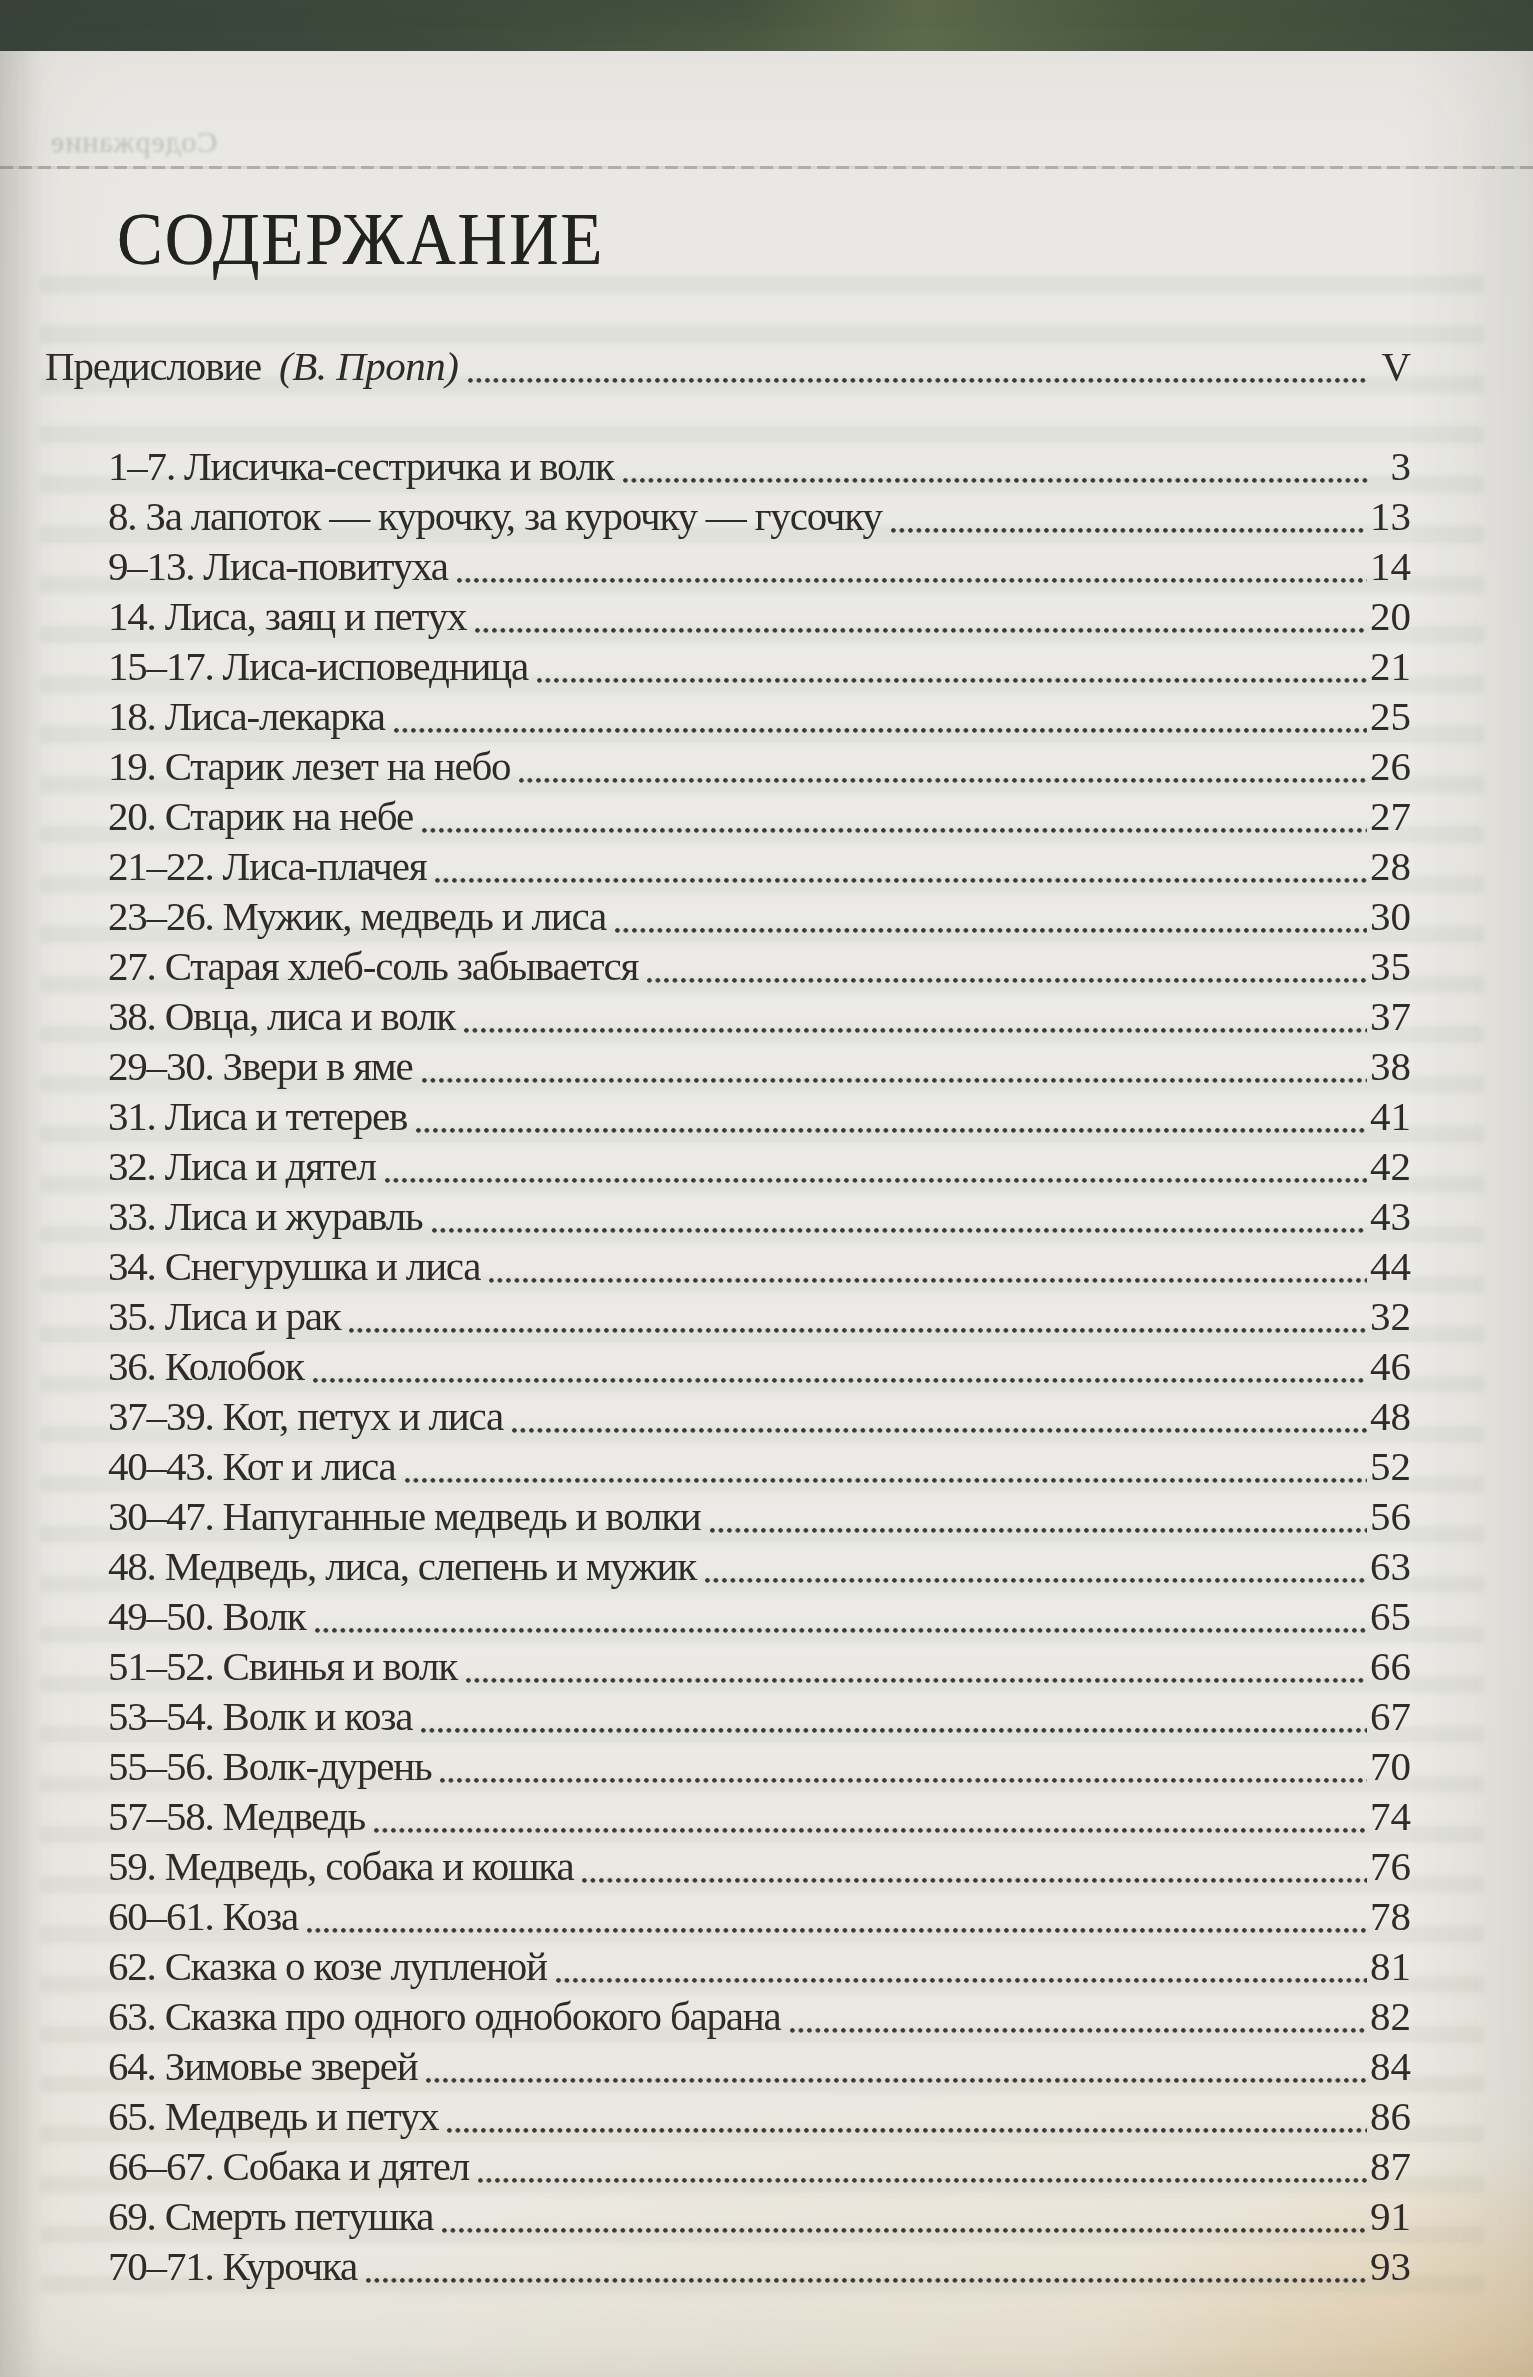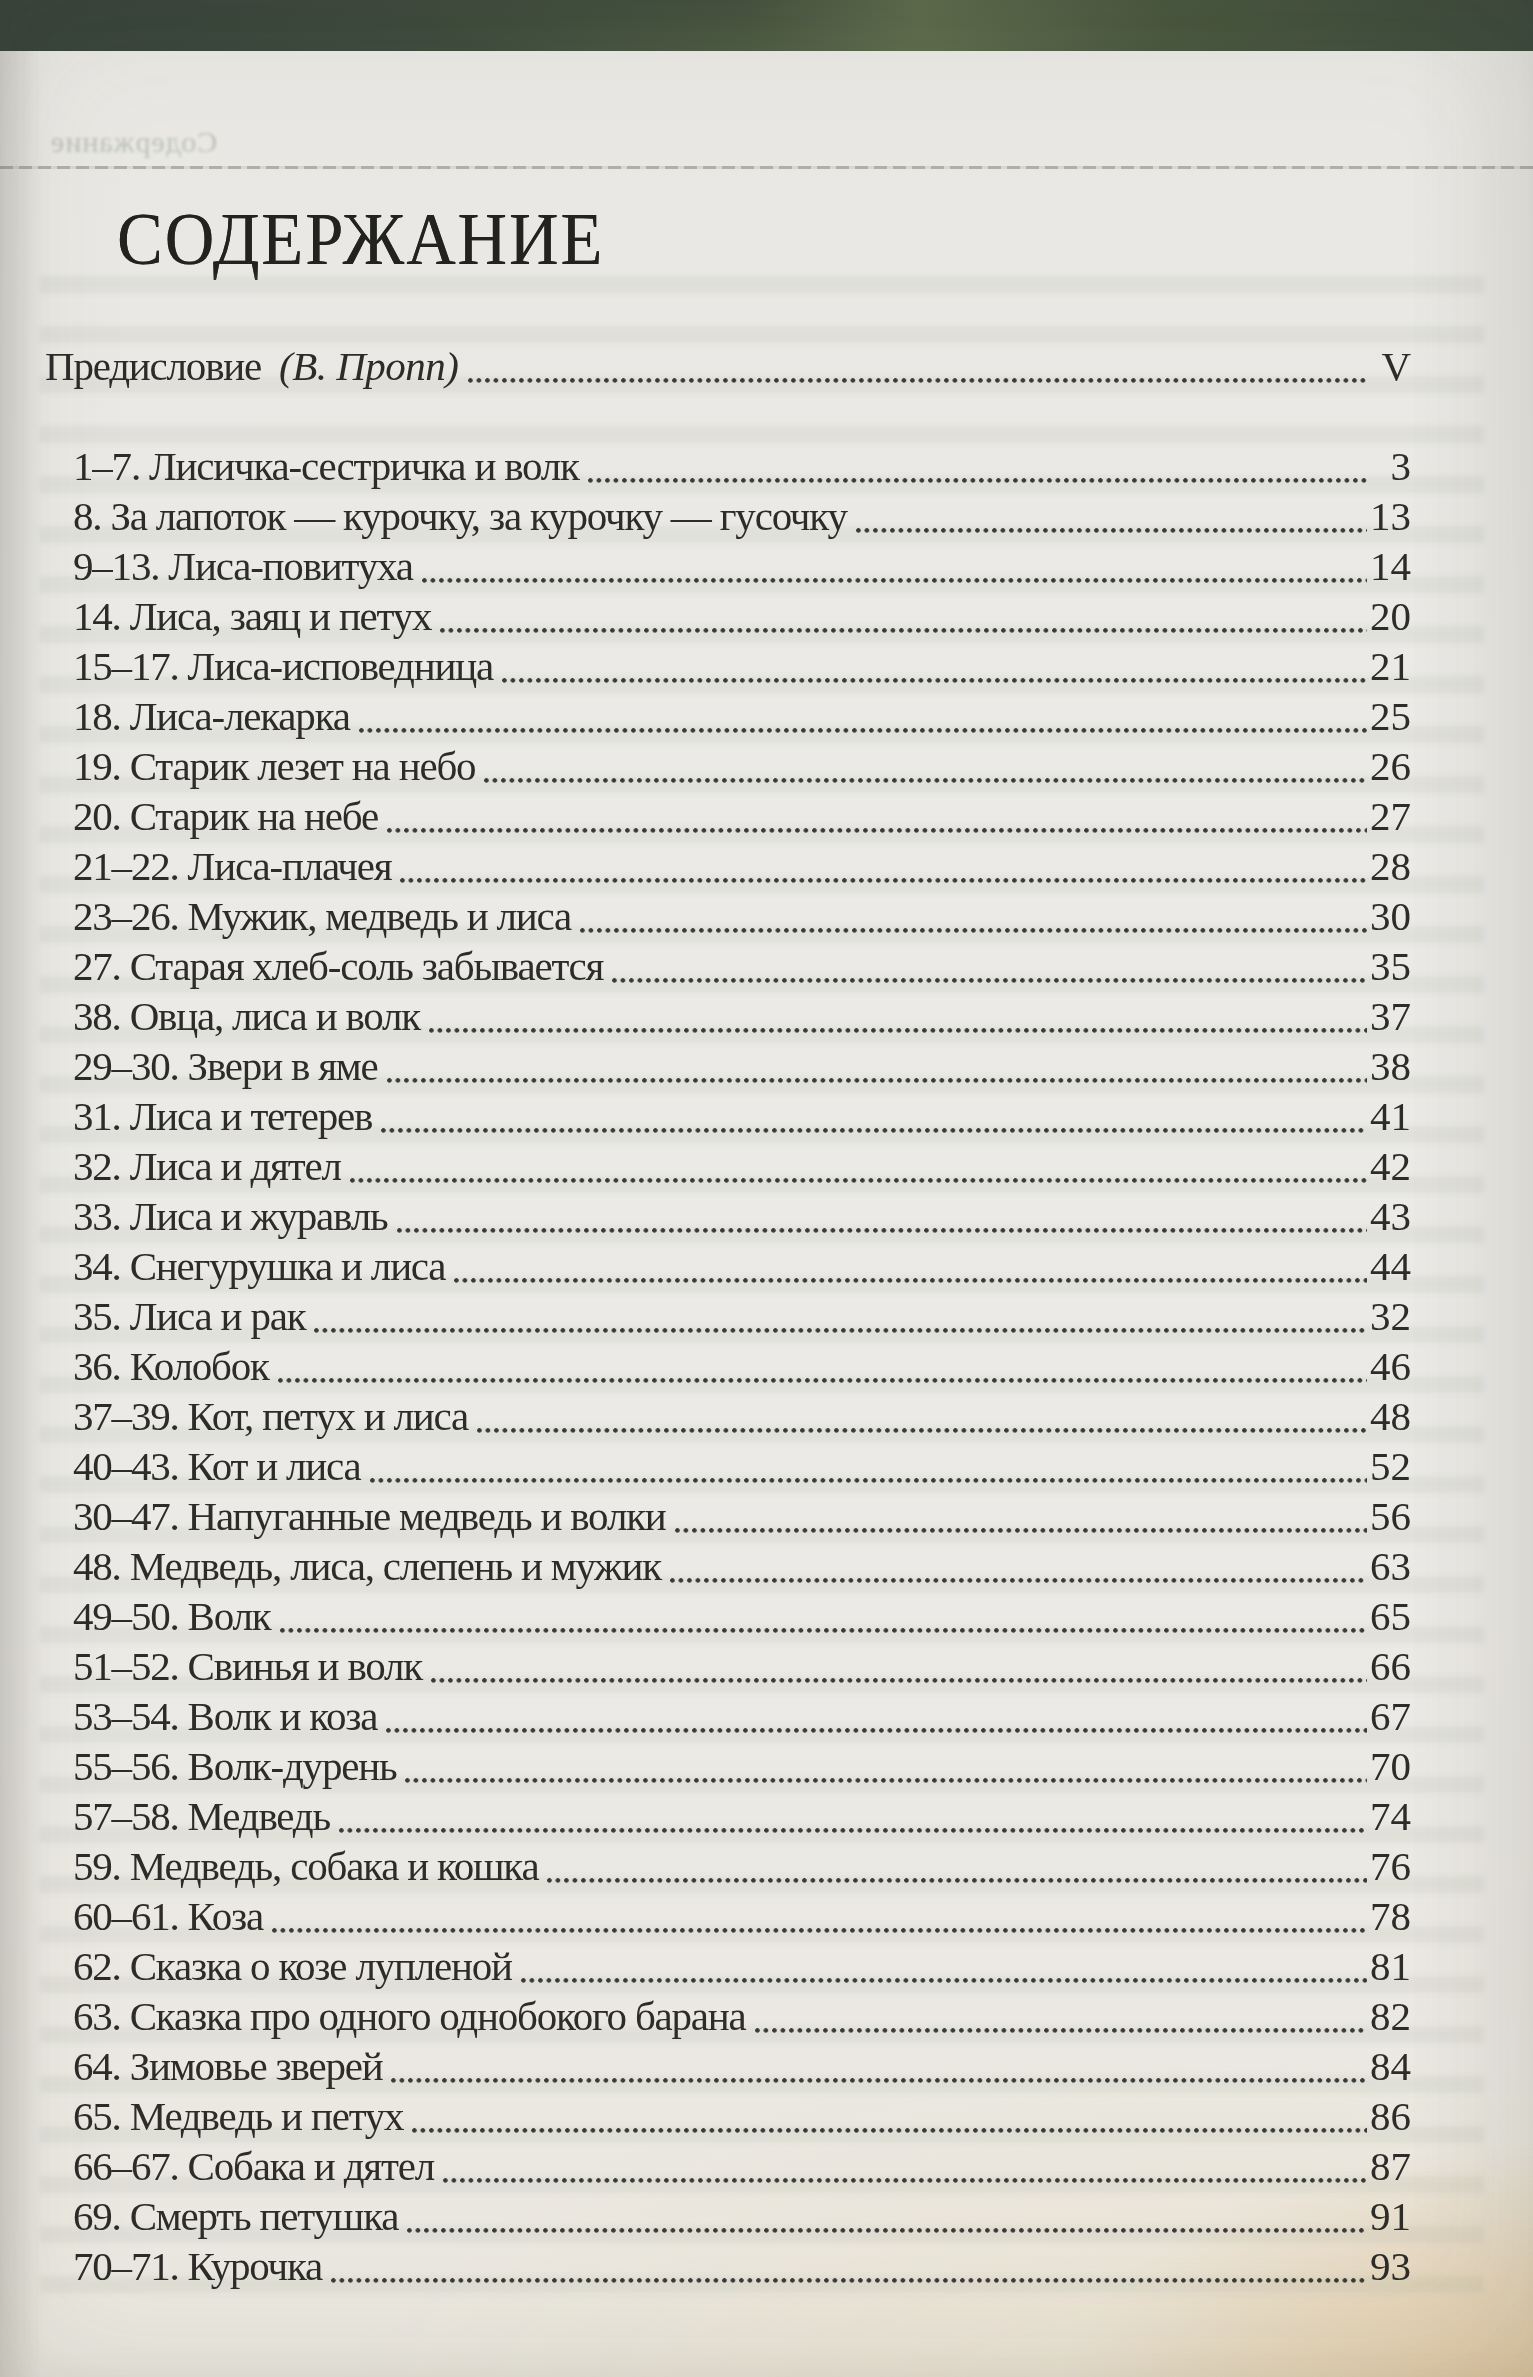--- a/index.html
+++ b/index.html
@@ -30,21 +30,21 @@
     color:#222220;letter-spacing:2px;transform:scaleX(.94);transform-origin:left top;
     text-shadow:0 0 0.6px rgba(34,34,32,.8);white-space:nowrap;margin:0;}
   .bleed{position:absolute;left:40px;right:50px;top:248px;bottom:54px;pointer-events:none;
     background:
       repeating-linear-gradient(180deg, rgba(0,0,0,0) 0 27px, rgba(149,161,144,.17) 29px 44px, rgba(0,0,0,0) 46px 50px);
     filter:blur(2.8px);opacity:.75;}
   .toc{position:absolute;left:0;top:342px;width:1411px;}
   .row{display:flex;align-items:flex-start;height:50px;font-size:41px;line-height:48px;
     letter-spacing:-1.2px;white-space:nowrap;}
   .row.preface{padding-left:45px;margin-bottom:50px;}
-  .row.entry{padding-left:73px;}
+  .row.entry{padding-left:108px;}
   .note{font-style:italic;margin-left:18px;letter-spacing:-0.5px;}
   .leader{flex:1 1 auto;height:5px;align-self:flex-end;margin:0 3px 9px 9px;
     background-image:radial-gradient(circle at 2.4px 2.4px,#3a3a37 1.9px,rgba(0,0,0,0) 2.6px);
     background-size:8.5px 5px;background-repeat:repeat-x;background-position:left bottom;}
   .pg{text-align:right;min-width:40px;letter-spacing:0;}
 </style>
 </head>
 <body>
 
 <div class="top-band"></div>

